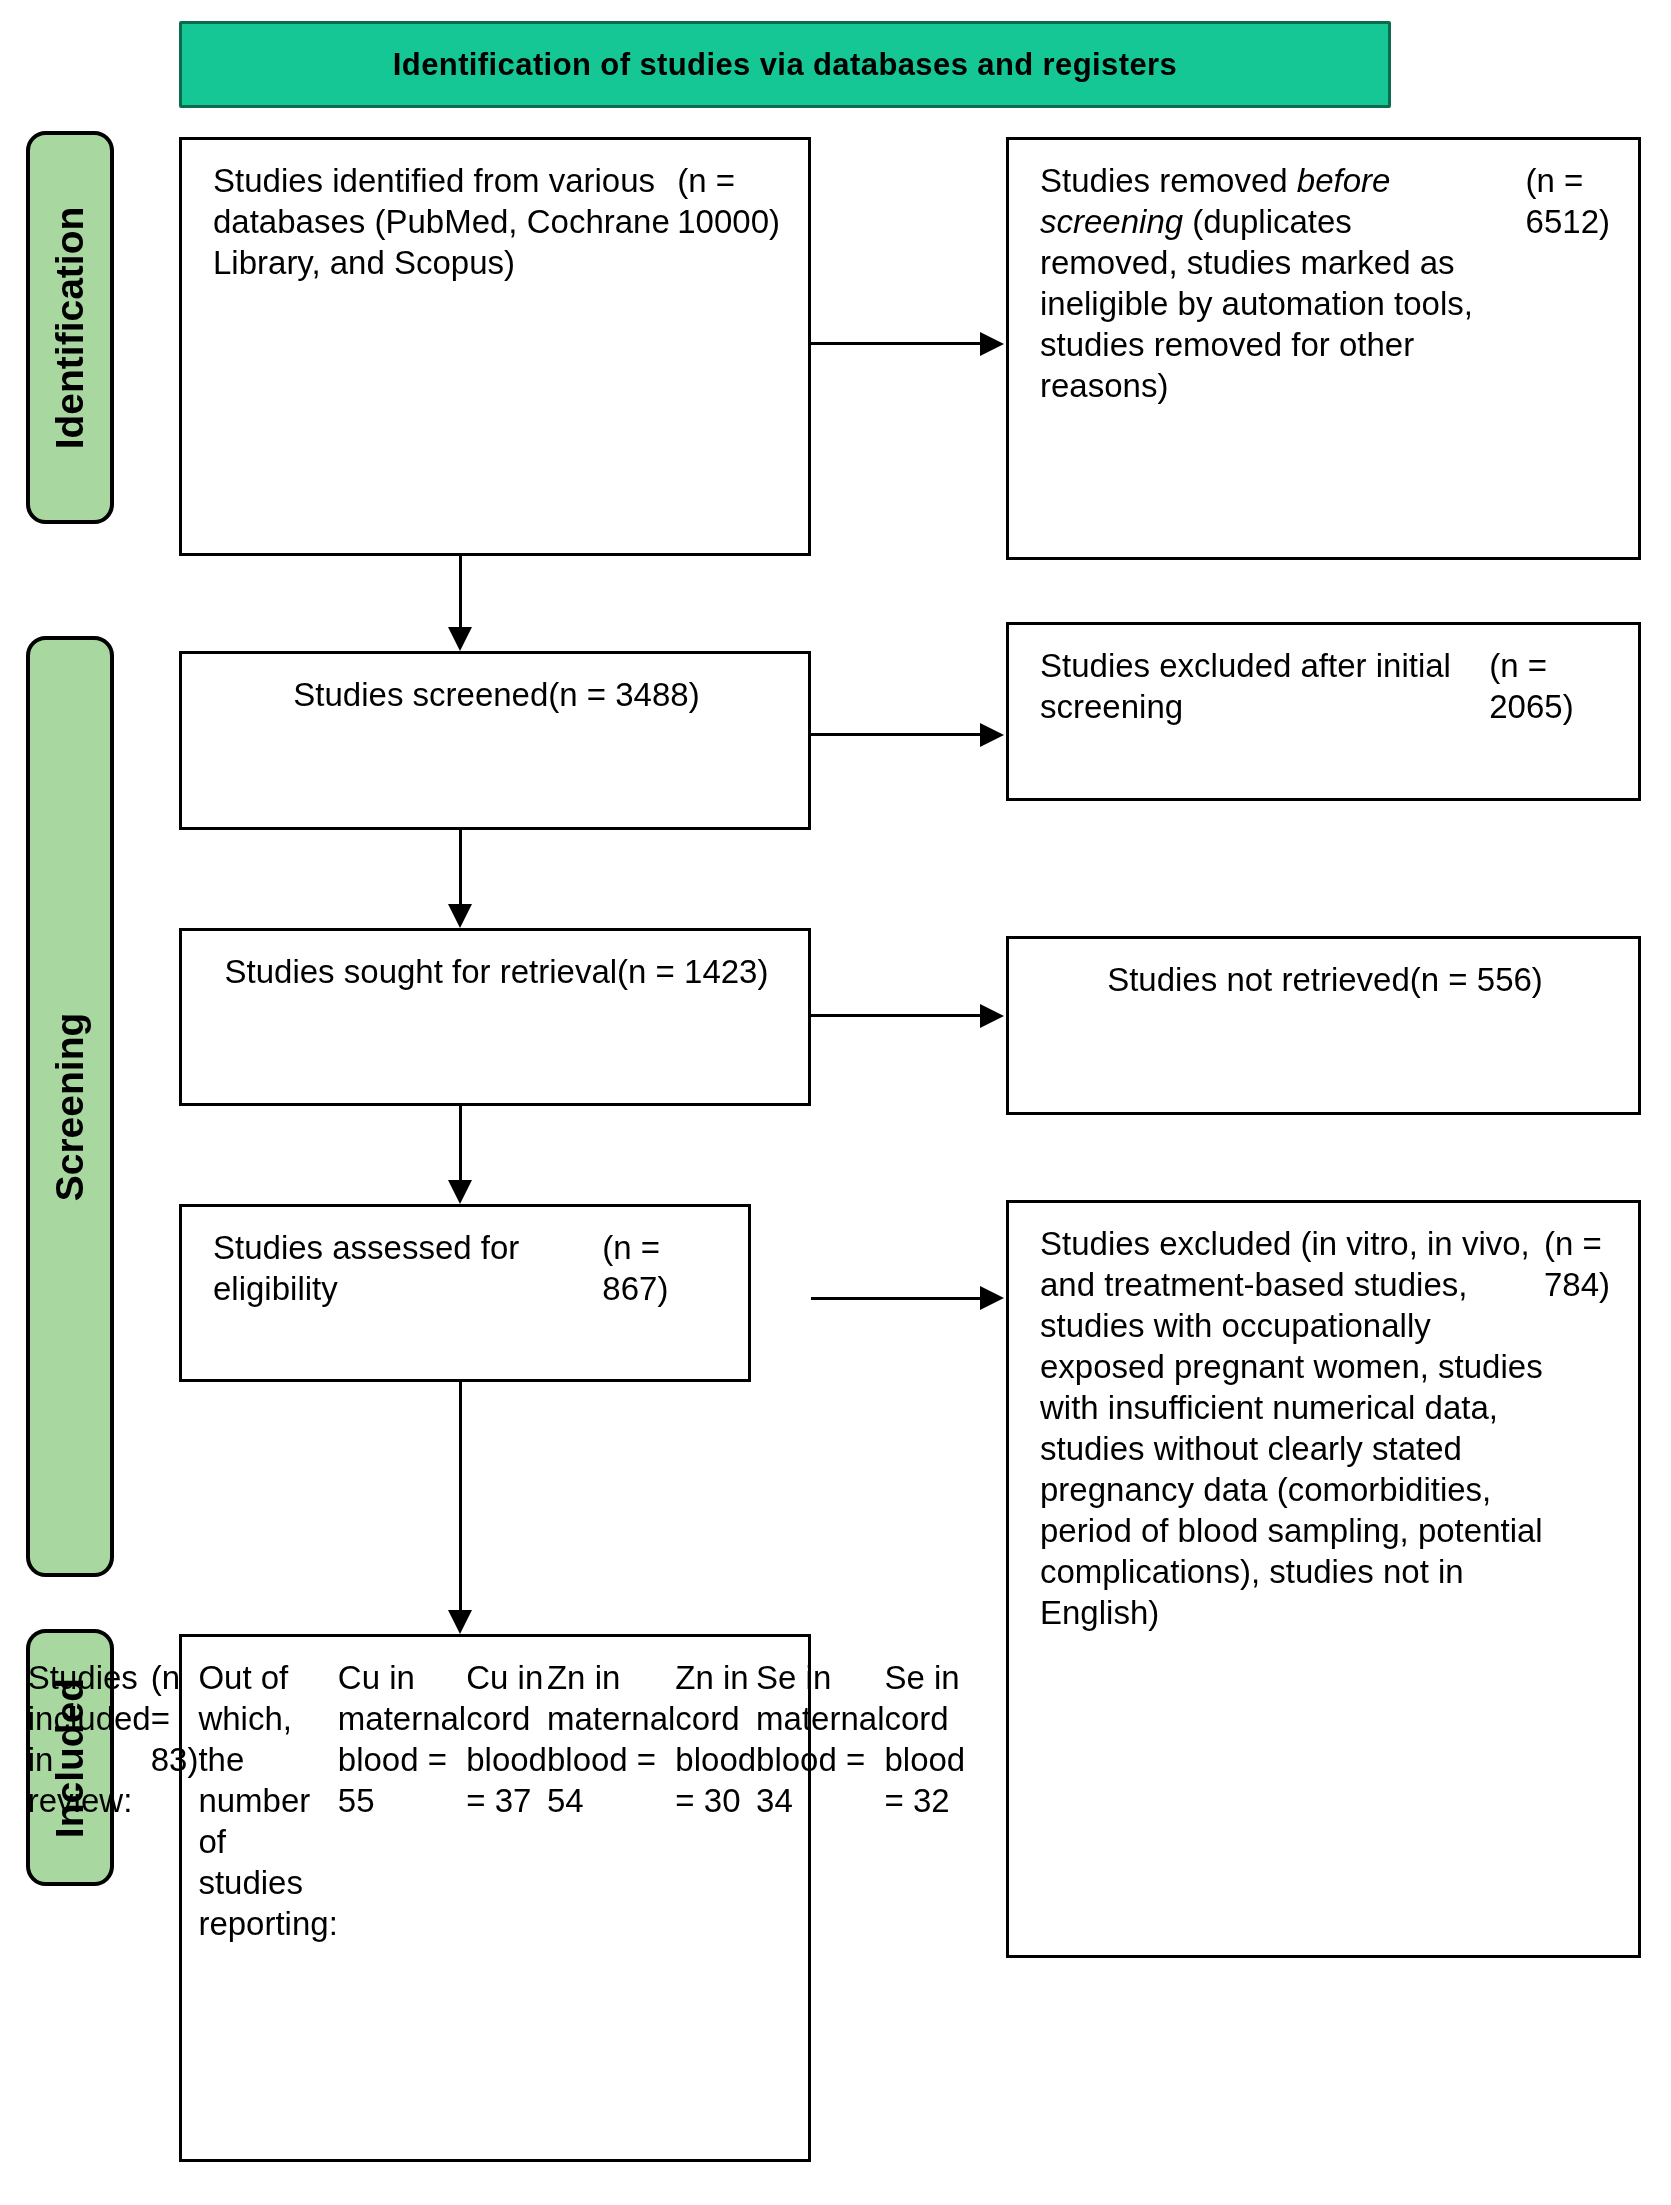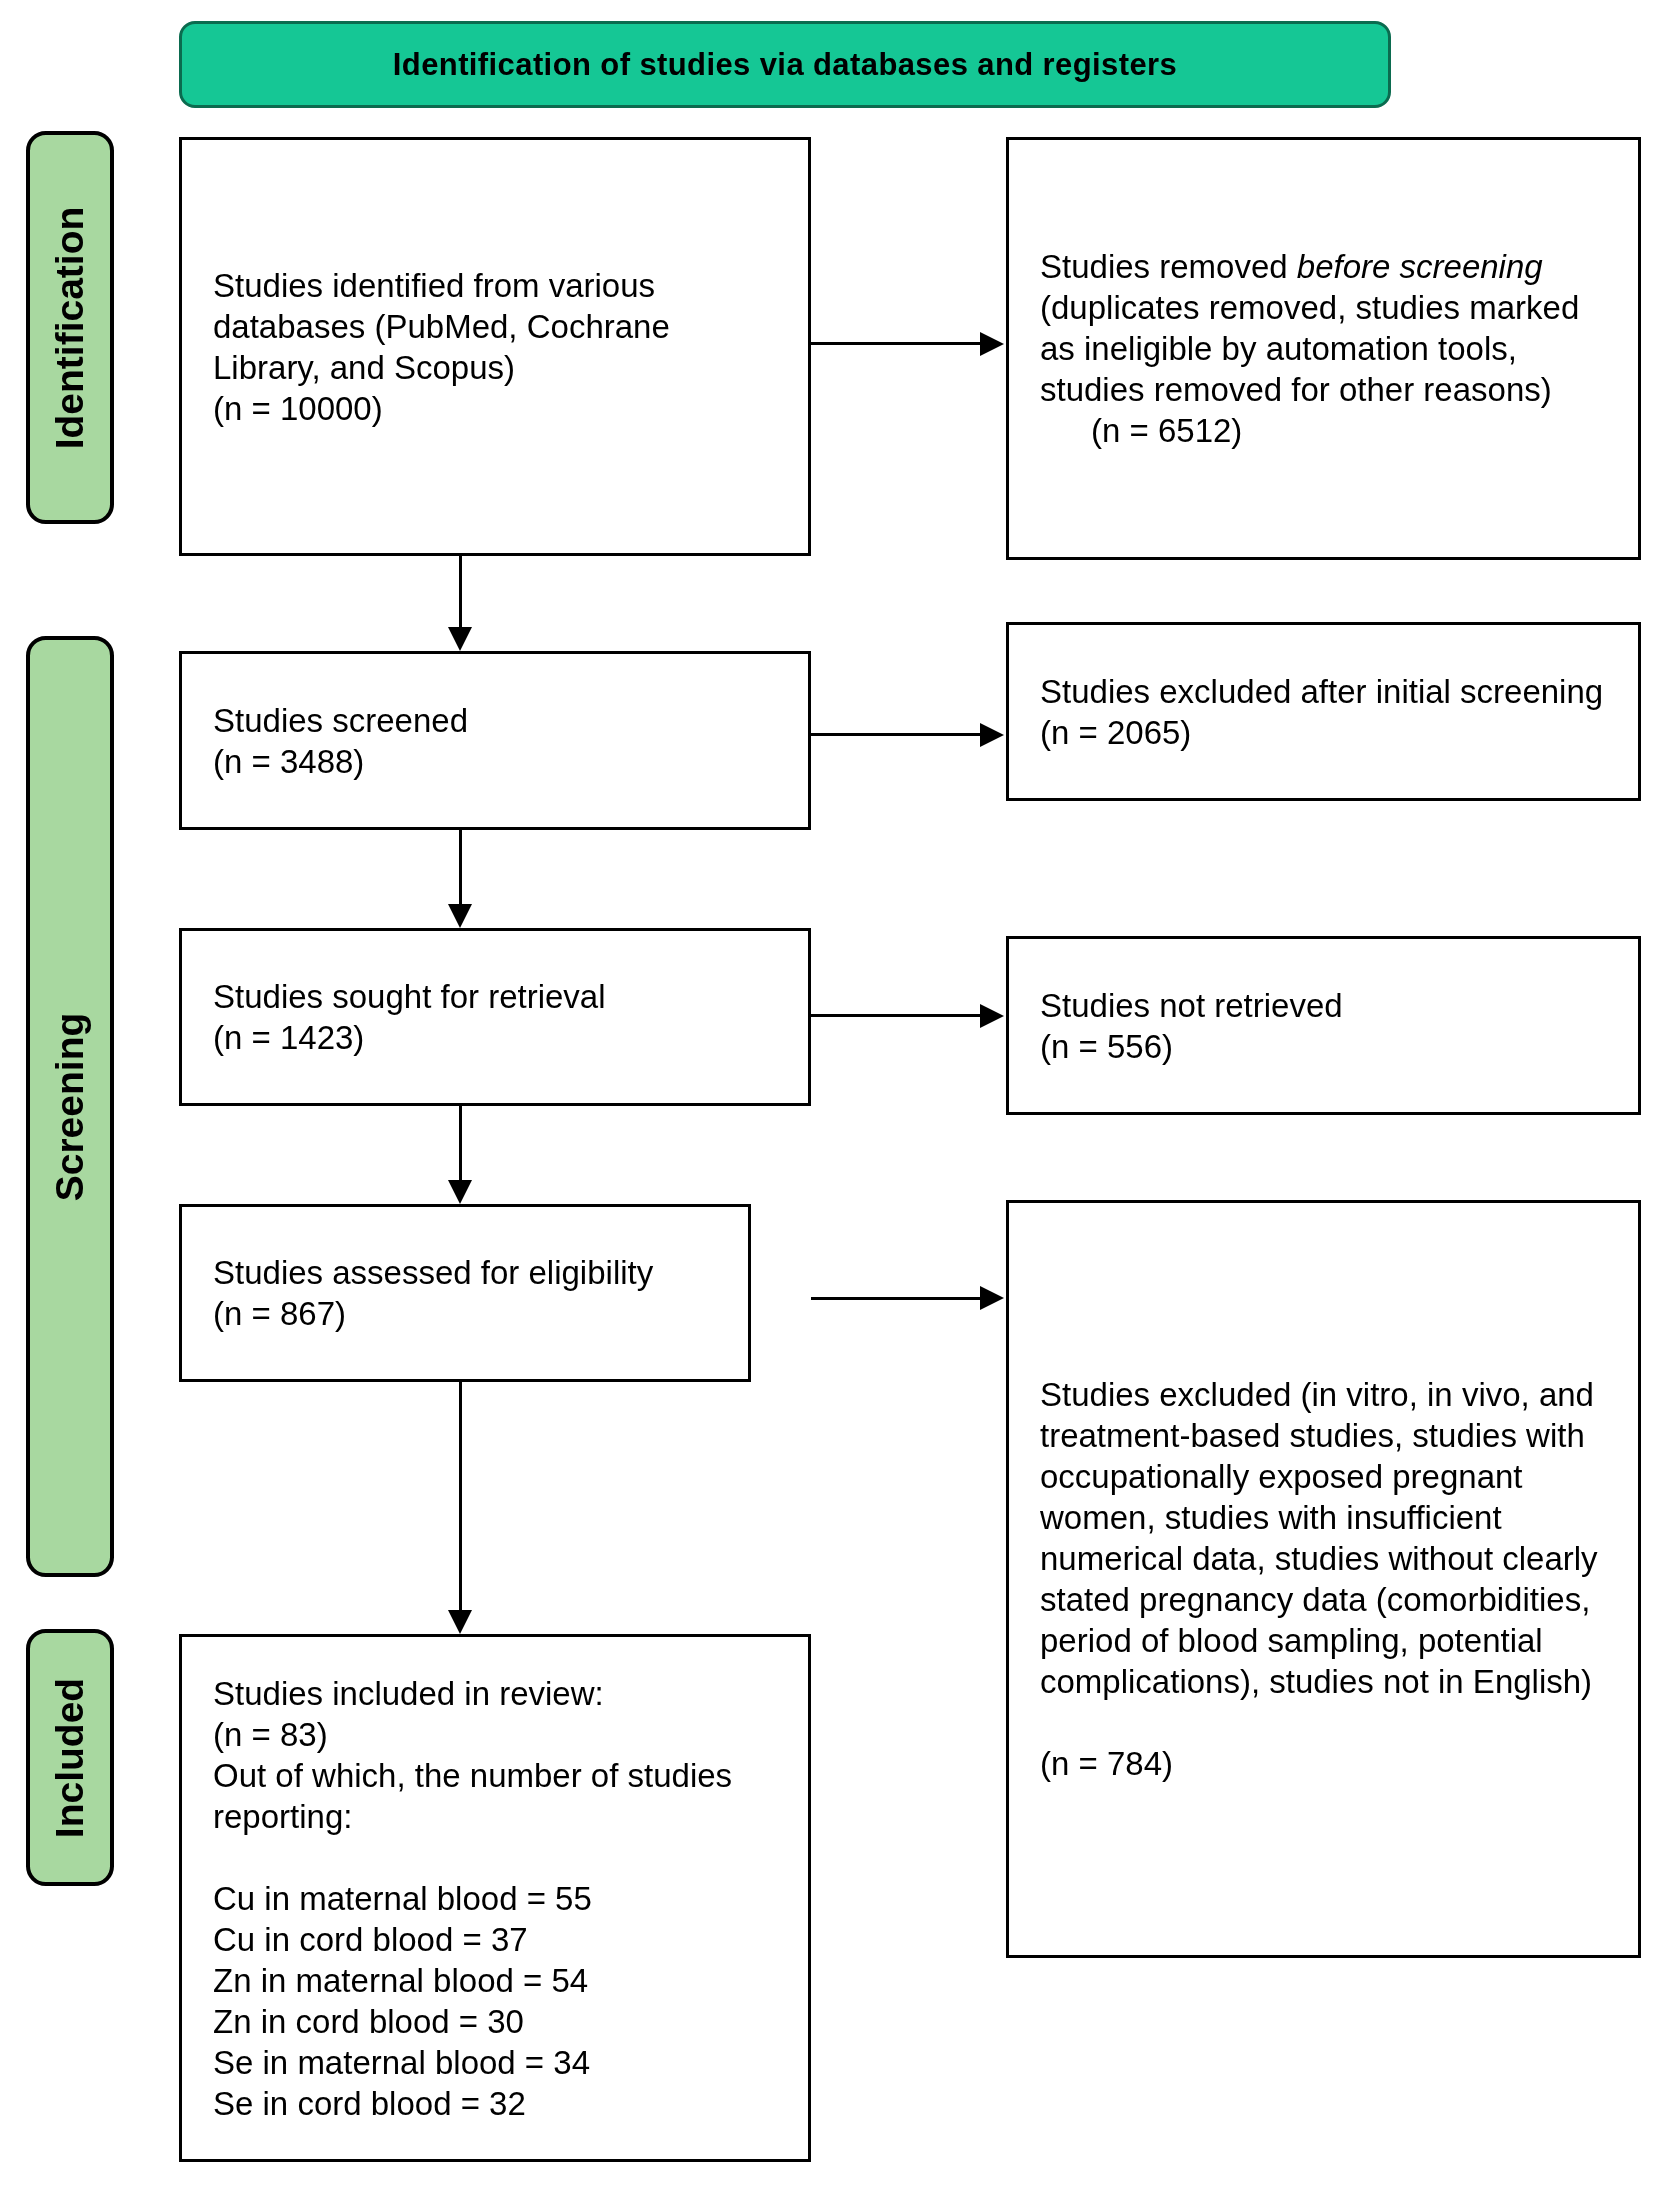--- a/index.html
+++ b/index.html
@@ -15,21 +15,21 @@
     height: 2205px;
     background: #ffffff;
     overflow: hidden;
   }
   .banner {
     position: absolute;
     left: 179px; top: 21px;
     width: 1212px; height: 87px;
     background: #15C795;
     border: 3.3px solid #0b6b4f;
-    border-radius: 16px;
+    border-radius: 2px;
     box-sizing: border-box;
     display: flex;
     align-items: center;
     justify-content: center;
   }
   .banner span {
     font-size: 31px;
     font-weight: bold;
     letter-spacing: 0.4px;
   }
@@ -50,21 +50,21 @@
     white-space: nowrap;
     font-size: 39px;
     font-weight: bold;
   }
   .box {
     position: absolute;
     background: #ffffff;
     border: 3.3px solid #000000;
     box-sizing: border-box;
     display: flex;
-    flex-direction: column;
+    flex-direction: row;
     justify-content: center;
     padding: 19.7px 28px 19.7px 31px;
     font-size: 33px;
     line-height: 41px;
     text-align: left;
   }
   .box .indent { padding-left: 51px; }
   .spacer { height: 41px; }
   .hline {
     position: absolute;

